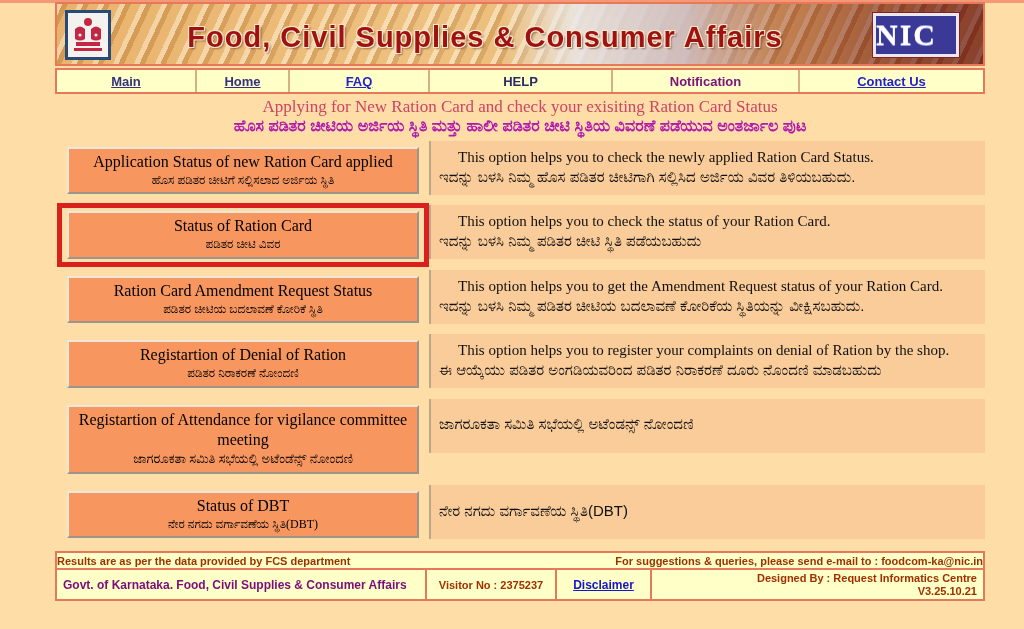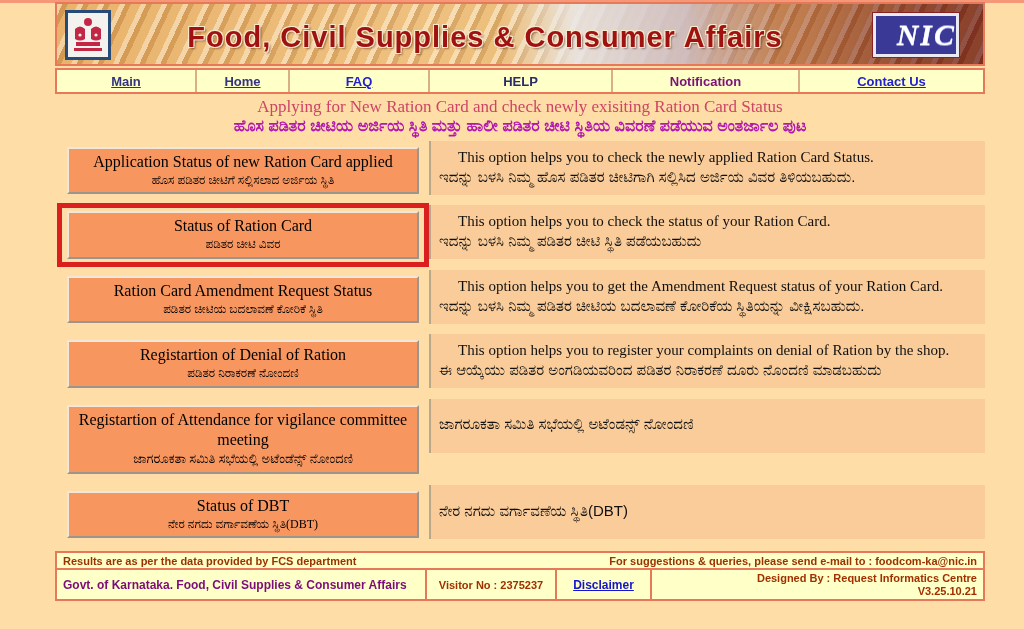--- a/index.html
+++ b/index.html
@@ -35,23 +35,22 @@
     font-family:"Liberation Sans", sans-serif;
   }
   .emblem-box {
     position:absolute; left:8px; top:6px; width:46px; height:50px;
     background:#F4F2EE; border:3px solid #274A76;
     display:flex; align-items:center; justify-content:center;
   }
   .nic-box {
     position:absolute; right:24px; top:9px; width:86px; height:44px;
     background:#3A3A96; border:3px solid #E9E9F2;
-    display:flex; align-items:center; justify-content:flex-end;
+    display:flex; align-items:center; justify-content:flex-start;
     box-shadow:0 0 0 1px #8B2020;
-    font-style:italic;
   }
   .nic-text {
     font-size:30px; font-weight:bold; color:#FFFFFF; letter-spacing:2px;
     font-family:"Liberation Serif", serif;
     text-shadow:0 1px 0 #9A9AE0, 0 -1px 0 #9A9AE0;
   }
 
   
   .nav {
     display:flex; height:26px; margin-top:2px;
@@ -105,21 +104,21 @@
   }
   .desc-en { font-family:"Liberation Serif", serif; font-size:15px; color:#101010; line-height:1.35;margin-left:19px; }
   .desc-kn { font-size:15px; color:#101010; line-height:1.35; }
 
   
   .footer-a {
     display:flex; justify-content:space-between; align-items:center;
     height:19px; margin-top:5px;
     background:#FFFFC8; border:2px solid #E8785A;
     font-size:11px; font-weight:bold; color:#993300;
-    padding:0 6px;
+    padding:0 0;
   }
   .footer-b {
     display:flex; height:31px;
     background:#FFFFC8; border:2px solid #E8785A; border-top:none;
   }
   .fb-cell { display:flex; align-items:center; border-right:2px solid #E8785A; padding:0 6px; }
   .fb-cell:last-child { border-right:none; }
   .fb-govt { width:370px; font-size:12px; font-weight:bold; color:#7B0C7B; }
   .fb-visitor { width:130px; justify-content:center; font-size:11px; font-weight:bold; color:#A03000; }
   .fb-disclaimer { width:95px; justify-content:center; }
@@ -166,21 +165,21 @@
       </div>
     <div class="nav-cell w4">
         <span class="lnk-purple">Notification</span>
       </div>
     <div class="nav-cell w5">
         <span class="lnk-blue-u">Contact Us</span>
       </div>
   </div>
 
   <div class="intro">
-    <div class="intro-en">Applying for New Ration Card and check newly exisiting Ration Card Status</div>
+    <div class="intro-en">Applying for New Ration Card and check your exisiting Ration Card Status</div>
     <div class="intro-kn">ಹೊಸ ಪಡಿತರ ಚೀಟಿಯ ಅರ್ಜಿಯ ಸ್ಥಿತಿ ಮತ್ತು ಹಾಲೀ ಪಡಿತರ ಚೀಟಿ ಸ್ಥಿತಿಯ ವಿವರಣೆ ಪಡೆಯುವ ಅಂತರ್ಜಾಲ ಪುಟ</div>
   </div>
 
   <div class="rows">
 
     <div class="row">
       <div class="btn-cell">
         <div class="frame">
           <div class="opt-button">
             <div class="btn-en">Application Status of new Ration Card applied</div>

